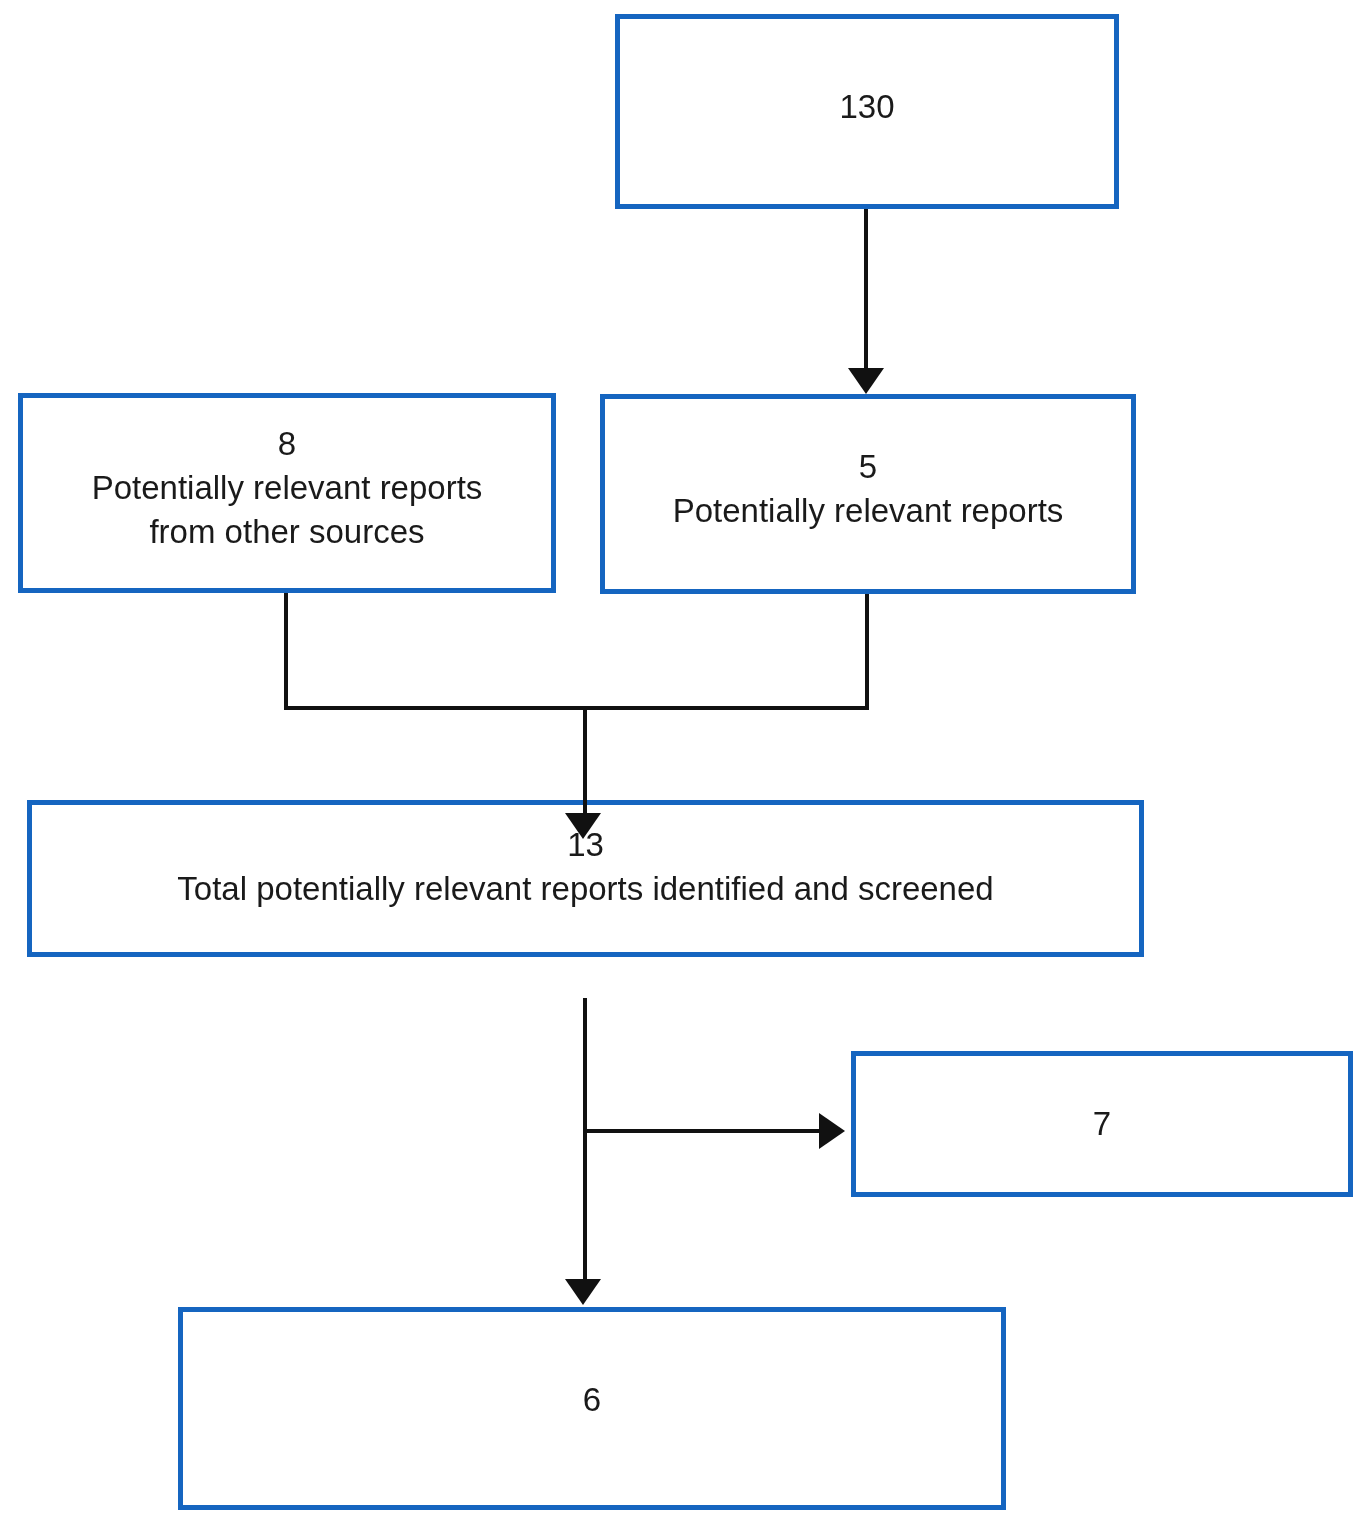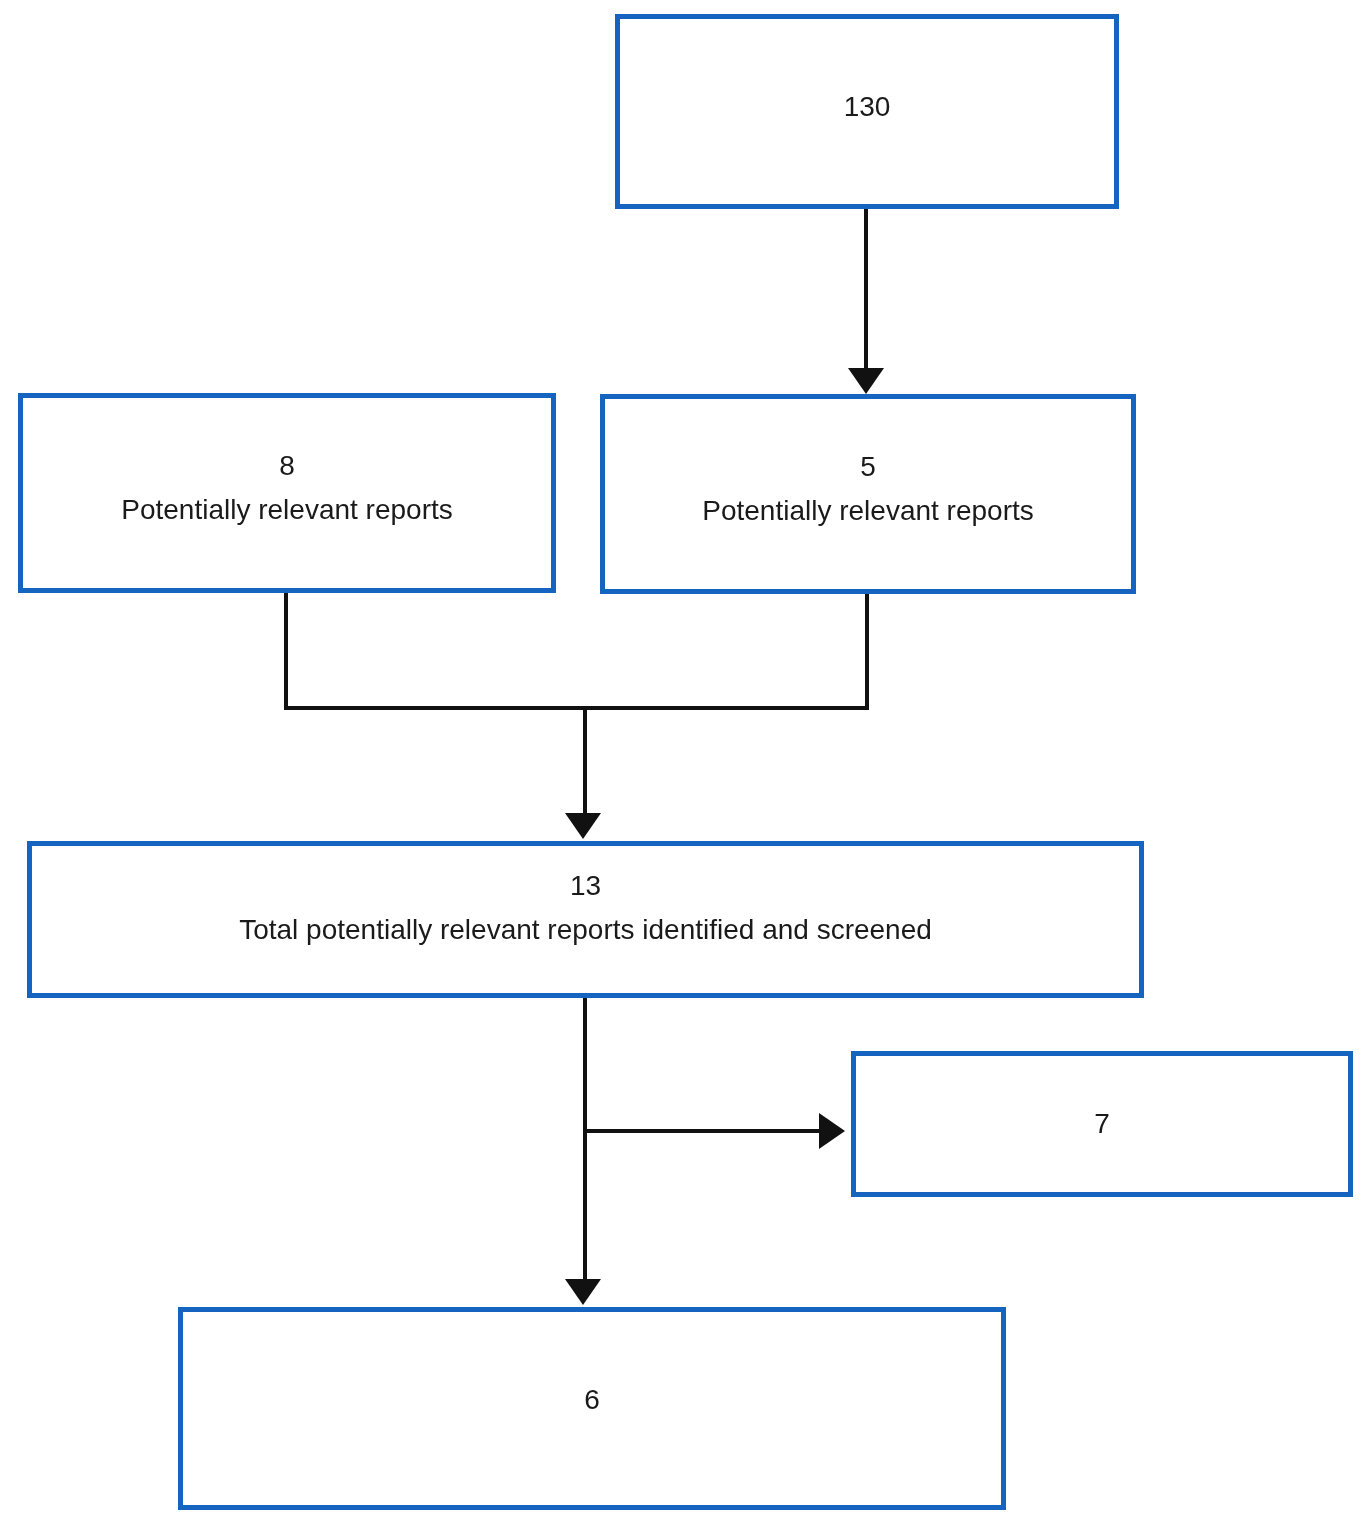--- a/index.html
+++ b/index.html
@@ -21,21 +21,21 @@
     position:absolute;
     box-sizing:border-box;
     border:5px solid var(--box-border);
     background:#fff;
     display:flex;
     flex-direction:column;
     align-items:center;
     justify-content:center;
     text-align:center;
     color:var(--text);
-    font-size:28px;
+    font-size:33px;
     line-height:44px;
     padding-bottom:10px;
   }
   .box .ln{white-space:nowrap;}
   .vline,.hline{position:absolute;background:var(--connector);}
   .vline{width:4px;}
   .hline{height:4px;}
   .arrowhead-down{
     position:absolute;width:0;height:0;
     border-left:18px solid transparent;
@@ -45,21 +45,21 @@
   .arrowhead-right{
     position:absolute;width:0;height:0;
     border-top:18px solid transparent;
     border-bottom:18px solid transparent;
     border-left:26px solid var(--connector);
   }
   
   #box-citations{left:615px;top:14px;width:504px;height:195px;}
   #box-other-sources{left:18px;top:393px;width:538px;height:200px;}
   #box-screened{left:600px;top:394px;width:536px;height:200px;}
-  #box-total{left:27px;top:841px;width:1117px;height:157px;padding-bottom:24px;}
+  #box-total{left:27px;top:800px;width:1117px;height:157px;padding-bottom:24px;}
   #box-excluded{left:851px;top:1051px;width:502px;height:146px;padding-bottom:0;}
   #box-included{left:178px;top:1307px;width:828px;height:203px;padding-bottom:18px;}
   
   #ln-cit-down{left:864px;top:209px;height:162px;}
   #ah-cit{left:848px;top:368px;}
   #ln-other-down{left:284px;top:593px;height:117px;}
   #ln-screened-down{left:865px;top:594px;height:116px;}
   #ln-merge-h{left:284px;top:706px;width:585px;}
   #ln-merge-down{left:583px;top:706px;height:109px;}
   #ah-merge{left:565px;top:813px;}
@@ -73,20 +73,21 @@
 
 <div id="stage">
 
   <div class="box" id="box-citations">
     <div class="ln">130</div>
   </div>
 
   <div class="box" id="box-other-sources">
     <div class="ln">8</div>
     <div class="ln">Potentially relevant reports</div>
+    <div class="ln">from other sources</div>
   </div>
 
   <div class="box" id="box-screened">
     <div class="ln">5</div>
     <div class="ln">Potentially relevant reports</div>
   </div>
 
   <div class="box" id="box-total">
     <div class="ln">13</div>
     <div class="ln">Total potentially relevant reports identified and screened</div>

